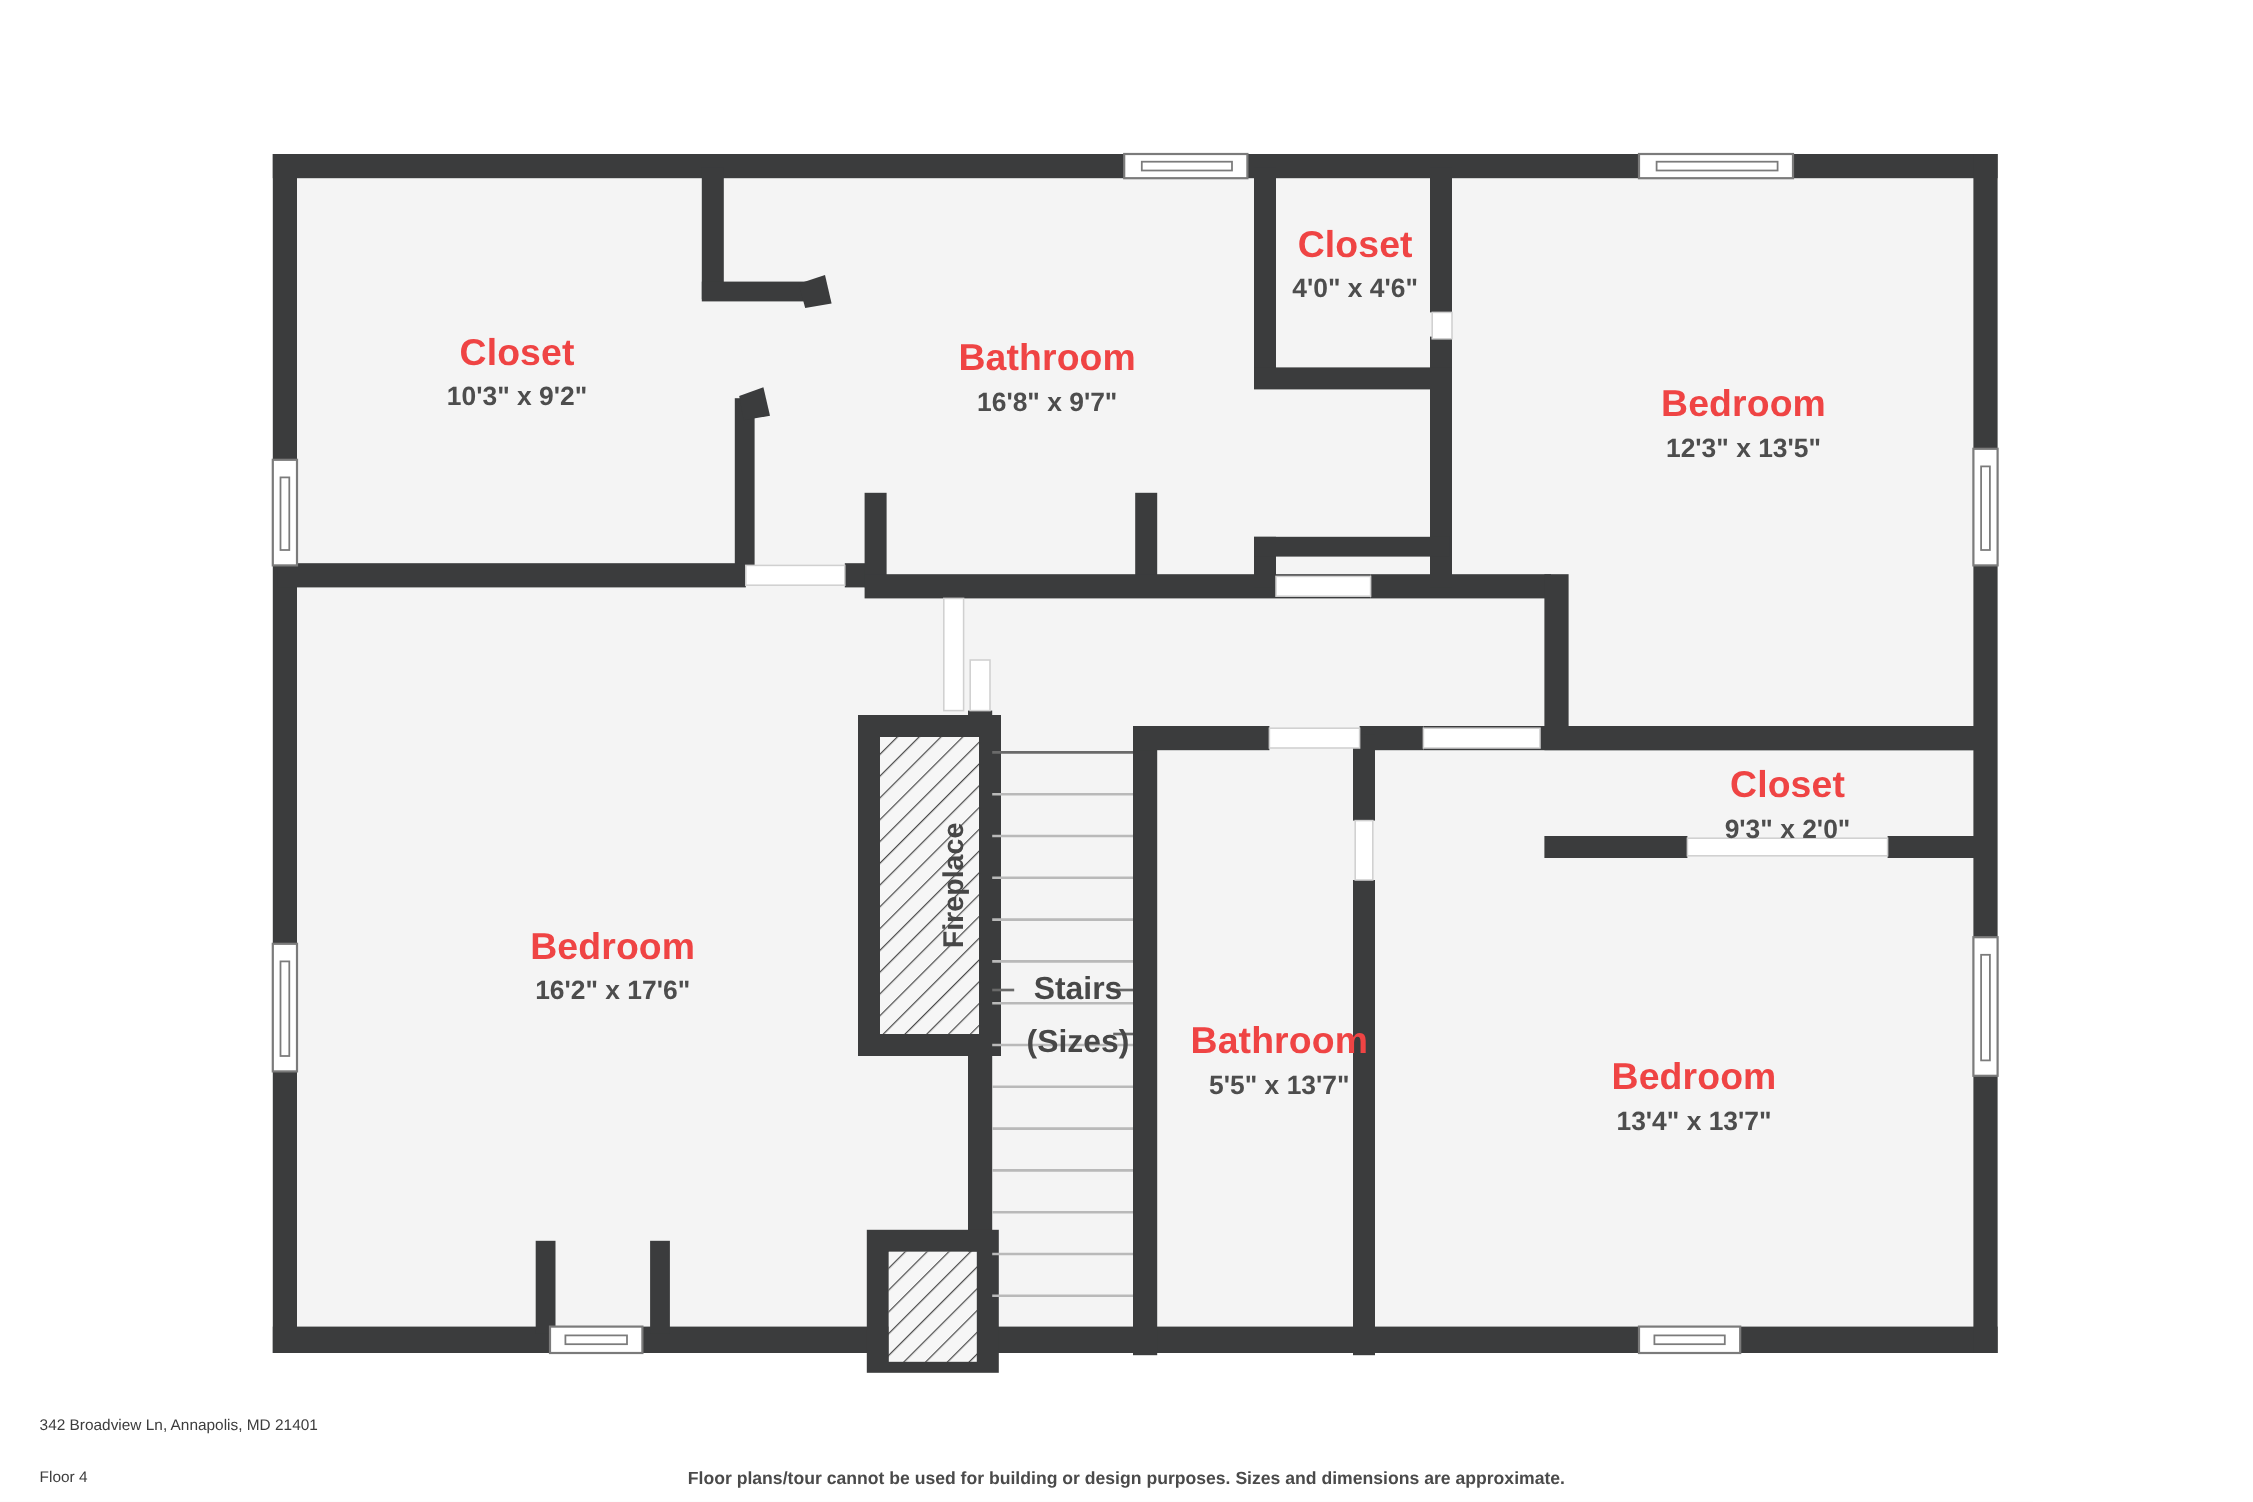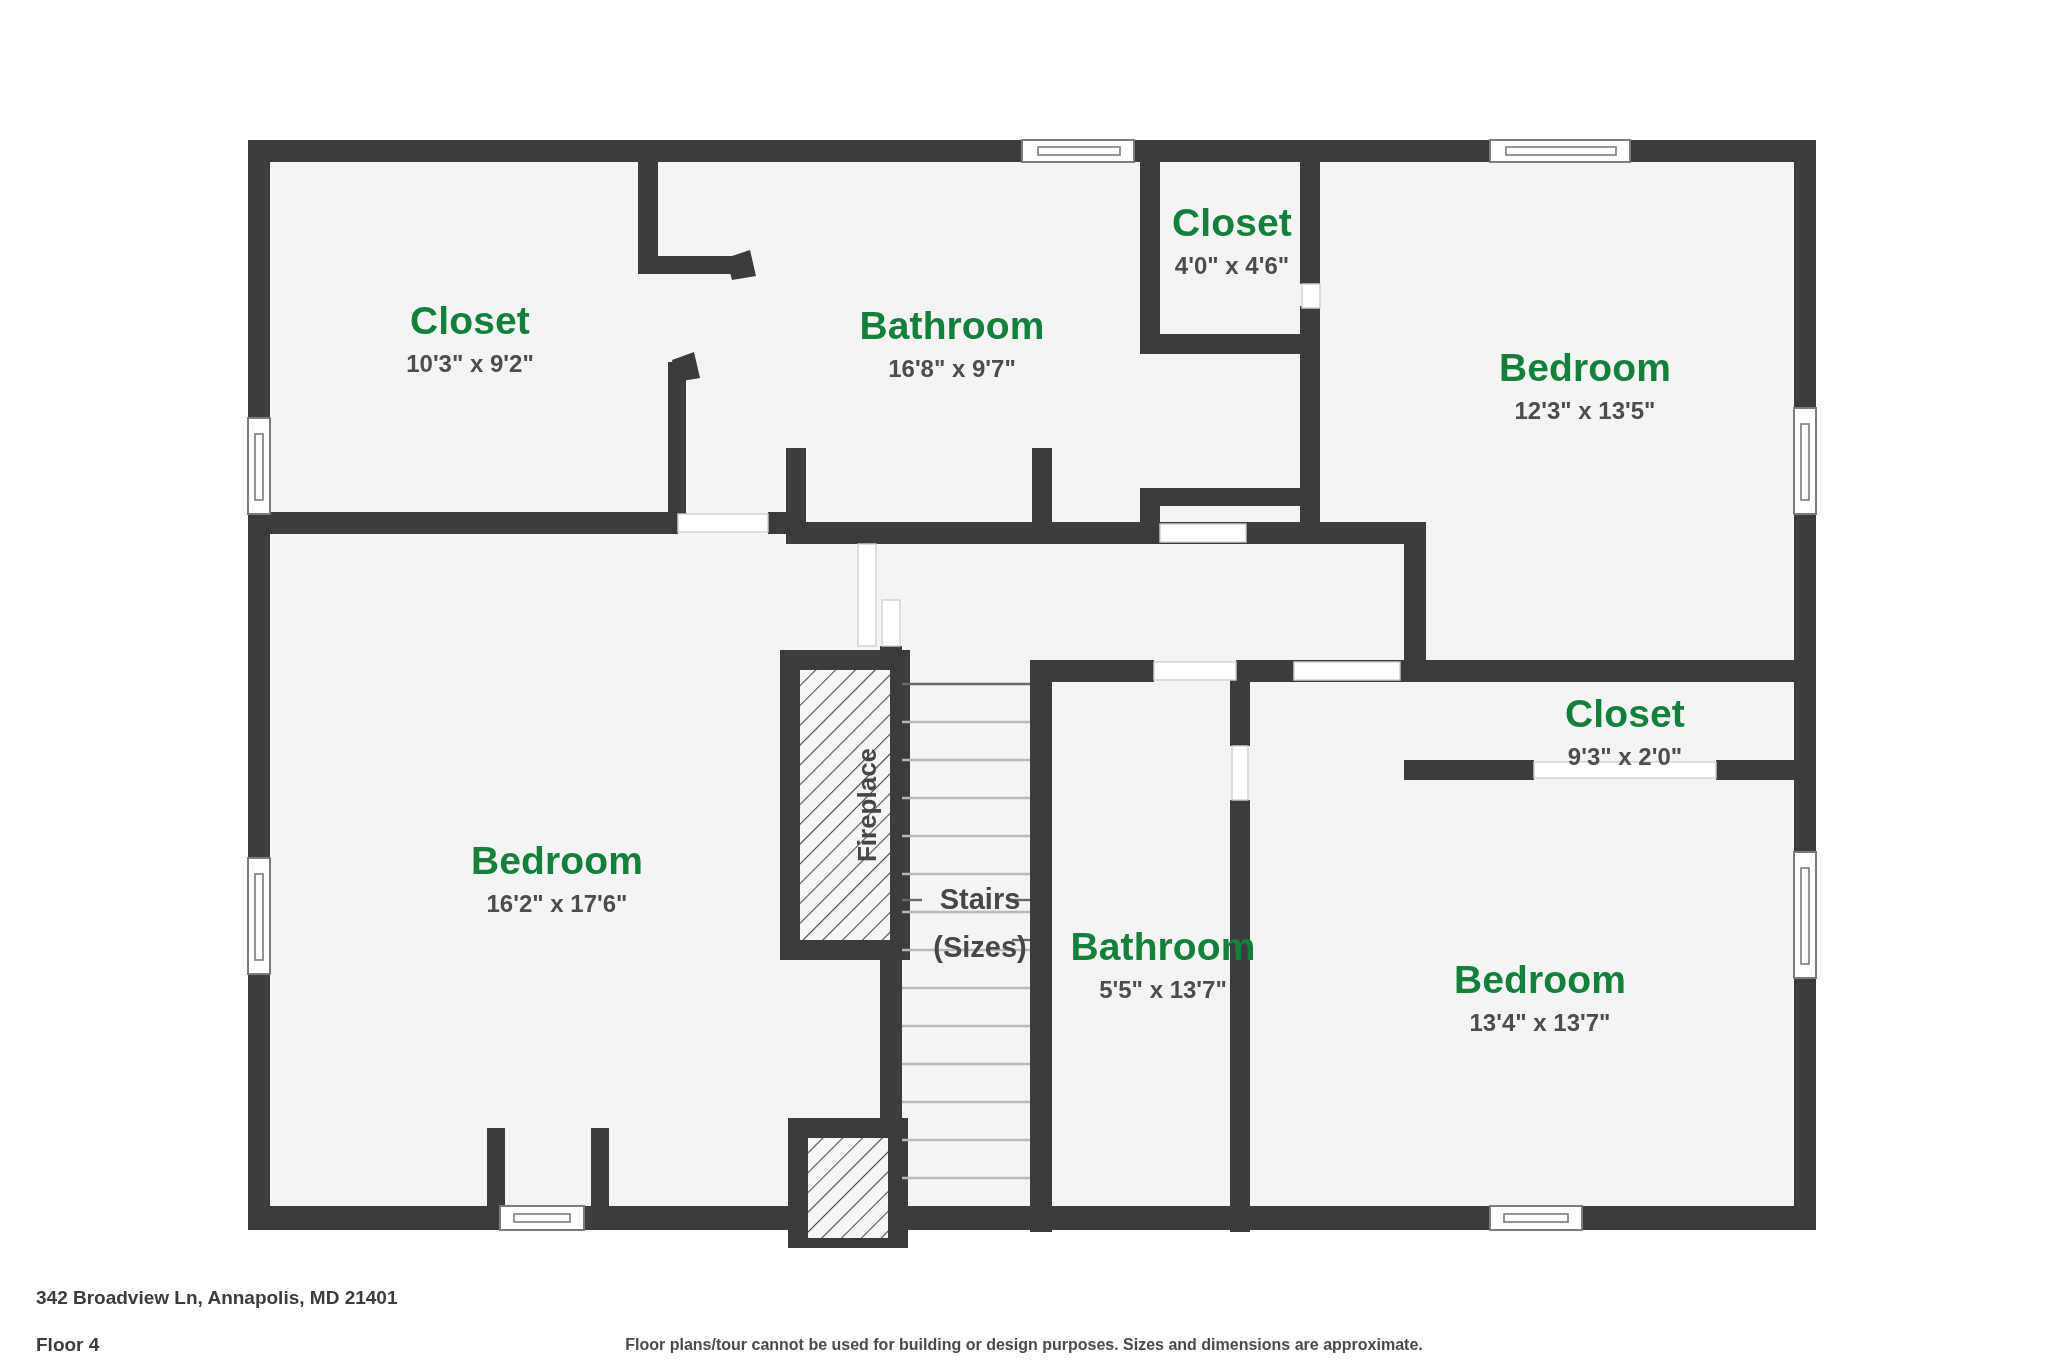--- a/index.html
+++ b/index.html
@@ -28,25 +28,25 @@
   .room-label {
     position: absolute;
     text-align: center;
     color: #4a4a4a;
     white-space: nowrap;
     transform: translate(-50%, -50%);
     line-height: 1.28;
     pointer-events: none;
   }
   .room-label .r-name {
-    font-size: 39px;
+    font-size: 34px;
     font-weight: bold;
     letter-spacing: .1px;
     display: block;
-    color: #15803d;
+    color: #ef4444;
   }
   .room-label .r-dim {
     font-size: 24px;
     font-weight: bold;
     display: block;
     color: #4d4d4d;
     margin-top: 3px;
   }
   .room-label.two-line .r-name { margin-bottom: 1px; }
 
@@ -76,22 +76,22 @@
     color: #474747;
     white-space: nowrap;
     pointer-events: none;
   }
 
   
   .footer-left {
     position: absolute;
     left: 36px;
     color: #3c3c3c;
-    font-size: 19px;
-    font-weight: bold;
+    font-size: 14px;
+    font-weight: normal;
     white-space: nowrap;
   }
   #addr-line { top: 1287px; }
   #floor-line { top: 1334px; }
 
   .footer-center {
     position: absolute;
     top: 1336px;
     left: 50%;
     transform: translateX(-50%);

